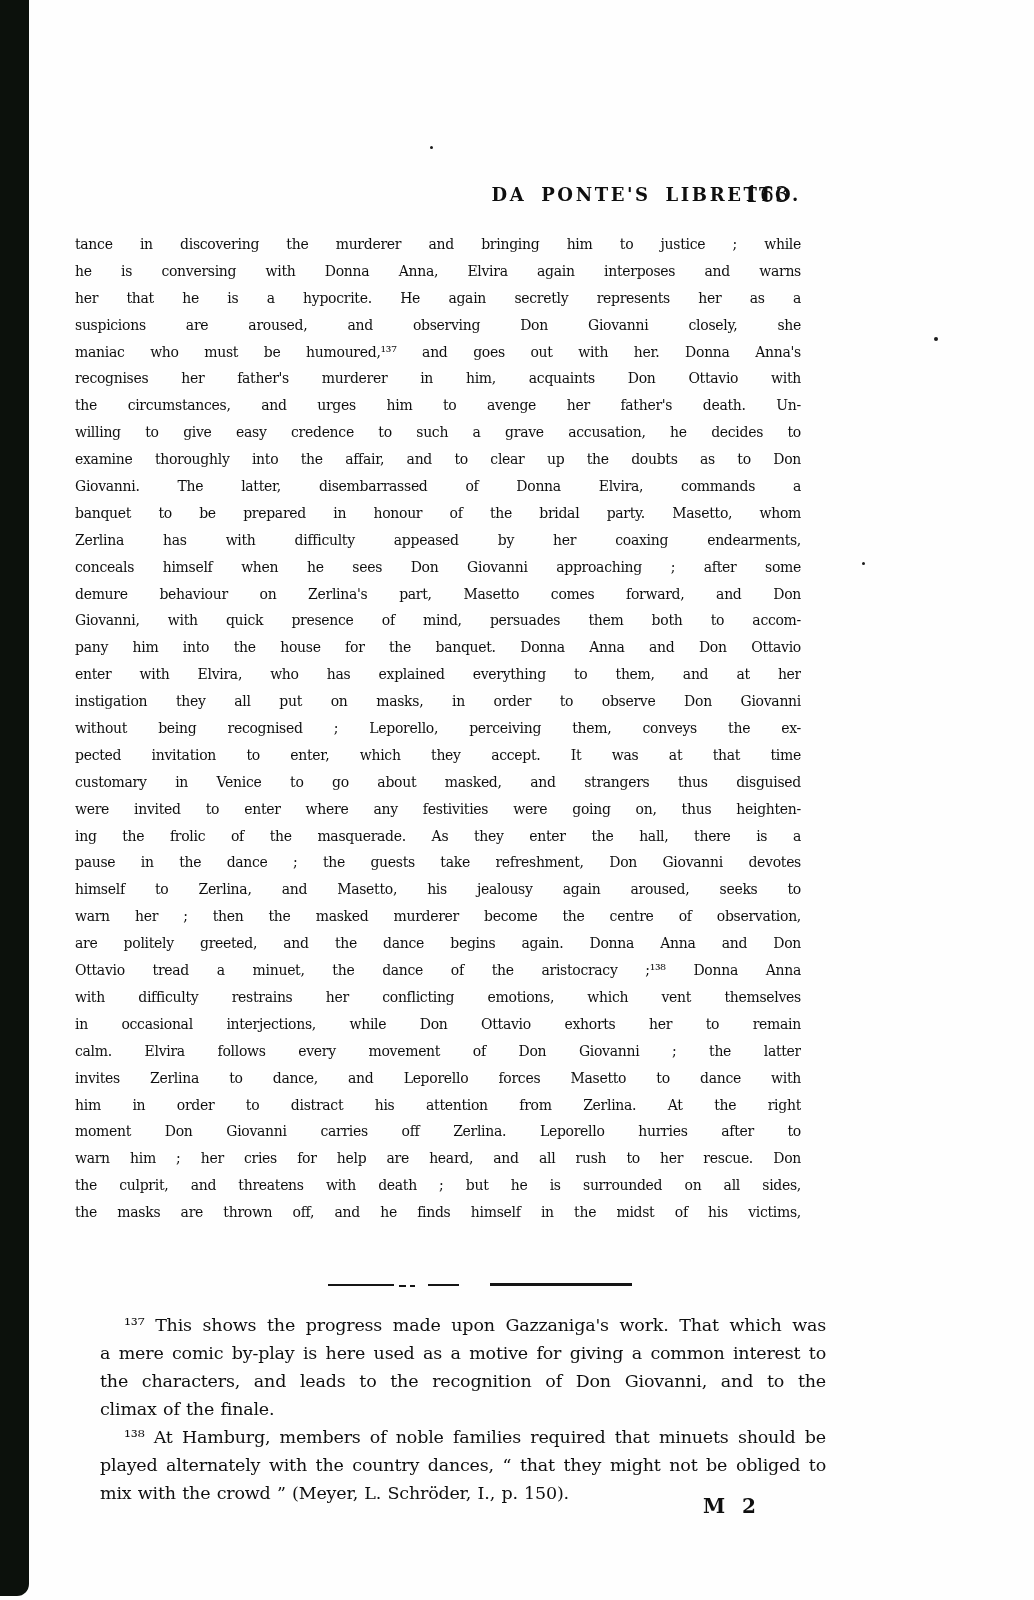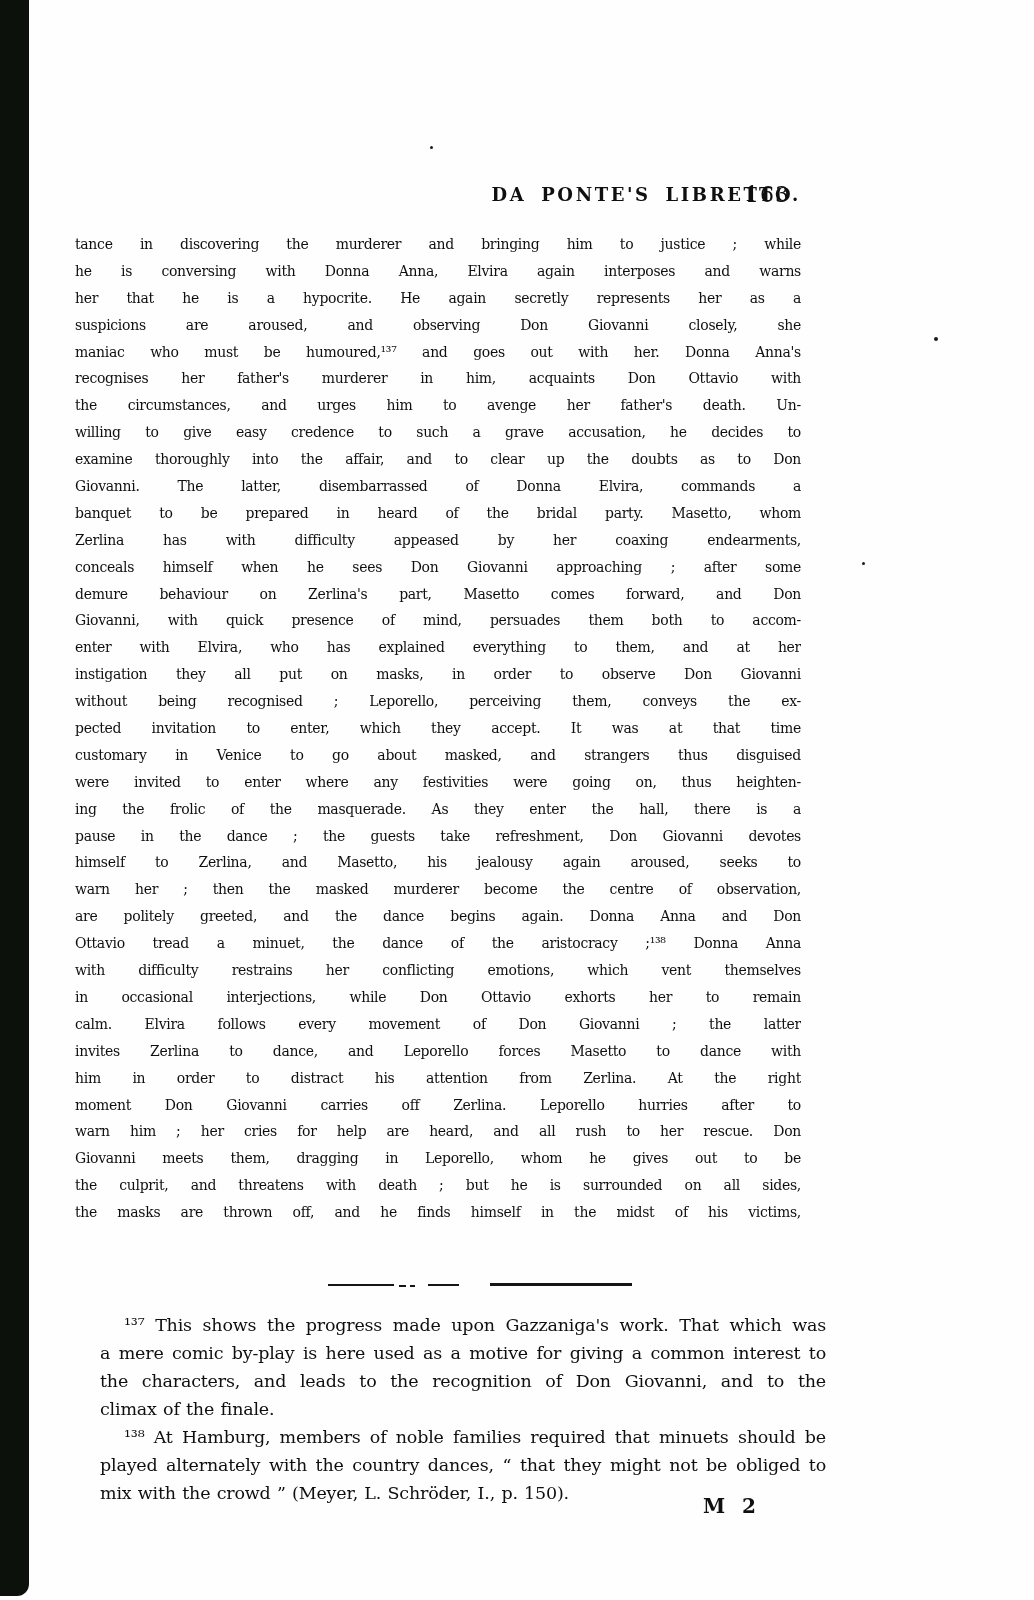--- a/index.html
+++ b/index.html
@@ -69,45 +69,45 @@
       <div class="tline">tance in discovering the murderer and bringing him to justice ; while</div>
       <div class="tline">he is conversing with Donna Anna, Elvira again interposes and warns</div>
       <div class="tline">her that he is a hypocrite.  He again secretly represents her as a</div>
       <div class="tline">suspicions are aroused, and observing Don Giovanni closely, she</div>
       <div class="tline">maniac who must be humoured,¹³⁷ and goes out with her.  Donna Anna's</div>
       <div class="tline">recognises her father's murderer in him, acquaints Don Ottavio with</div>
       <div class="tline">the circumstances, and urges him to avenge her father's death.  Un-</div>
       <div class="tline">willing to give easy credence to such a grave accusation, he decides to</div>
       <div class="tline">examine thoroughly into the affair, and to clear up the doubts as to Don</div>
       <div class="tline">Giovanni.  The latter, disembarrassed of Donna Elvira, commands a</div>
-      <div class="tline">banquet to be prepared in heard of the bridal party.  Masetto, whom</div>
+      <div class="tline">banquet to be prepared in honour of the bridal party.  Masetto, whom</div>
       <div class="tline">Zerlina has with difficulty appeased by her coaxing endearments,</div>
       <div class="tline">conceals himself when he sees Don Giovanni approaching ; after some</div>
       <div class="tline">demure behaviour on Zerlina's part, Masetto comes forward, and Don</div>
       <div class="tline">Giovanni, with quick presence of mind, persuades them both to accom-</div>
+      <div class="tline">pany him into the house for the banquet.  Donna Anna and Don Ottavio</div>
       <div class="tline">enter with Elvira, who has explained everything to them, and at her</div>
       <div class="tline">instigation they all put on masks, in order to observe Don Giovanni</div>
       <div class="tline">without being recognised ; Leporello, perceiving them, conveys the ex-</div>
       <div class="tline">pected invitation to enter, which they accept.  It was at that time</div>
       <div class="tline">customary in Venice to go about masked, and strangers thus disguised</div>
       <div class="tline">were invited to enter where any festivities were going on, thus heighten-</div>
       <div class="tline">ing the frolic of the masquerade.  As they enter the hall, there is a</div>
       <div class="tline">pause in the dance ; the guests take refreshment, Don Giovanni devotes</div>
       <div class="tline">himself to Zerlina, and Masetto, his jealousy again aroused, seeks to</div>
       <div class="tline">warn her ; then the masked murderer become the centre of observation,</div>
       <div class="tline">are politely greeted, and the dance begins again.  Donna Anna and Don</div>
       <div class="tline">Ottavio tread a minuet, the dance of the aristocracy ;¹³⁸ Donna Anna</div>
       <div class="tline">with difficulty restrains her conflicting emotions, which vent themselves</div>
       <div class="tline">in occasional interjections, while Don Ottavio exhorts her to remain</div>
       <div class="tline">calm.  Elvira follows every movement of Don Giovanni ; the latter</div>
       <div class="tline">invites Zerlina to dance, and Leporello forces Masetto to dance with</div>
       <div class="tline">him in order to distract his attention from Zerlina.  At the right</div>
       <div class="tline">moment Don Giovanni carries off Zerlina.  Leporello hurries after to</div>
       <div class="tline">warn him ; her cries for help are heard, and all rush to her rescue.  Don</div>
-      <div class="tline">Giovanni meets them, dragging in Leporello, whom he gives out to be</div>
       <div class="tline">the culprit, and threatens with death ; but he is surrounded on all sides,</div>
       <div class="tline">the masks are thrown off, and he finds himself in the midst of his victims,</div>
     </div>
 
   <div class="fn-rule">
     <i class="rs1"></i>
     <i class="rs2"></i>
     <i class="rs3"></i>
     <i class="rs4"></i>
     <i class="rs5"></i>

